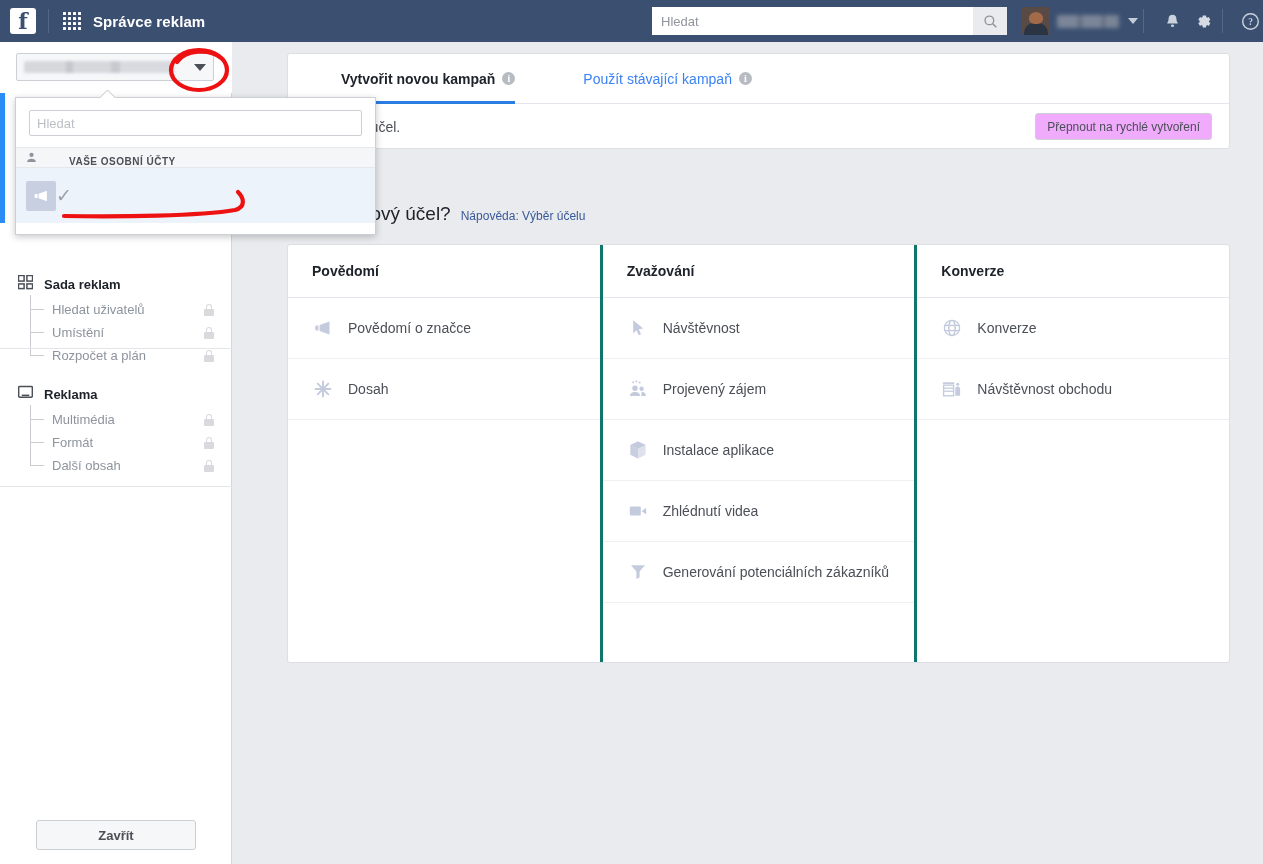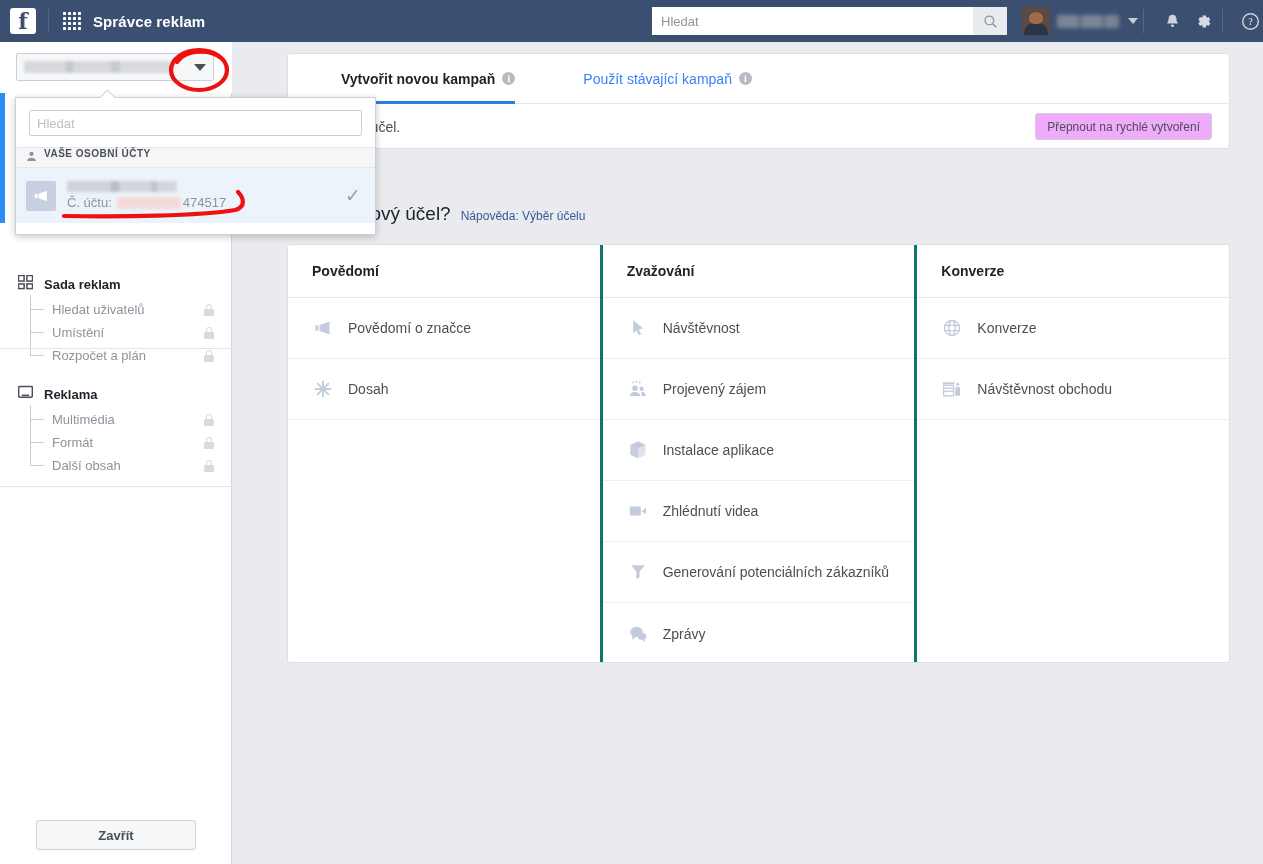--- a/index.html
+++ b/index.html
@@ -162,21 +162,21 @@
   }
   .dd-search-area { padding: 12px 13px 11px 13px; }
   .dd-search {
     width: 100%; height: 26px; border: 1px solid #ccd0d5; border-radius: 2px;
     padding: 0 7px; font-size: 13px; outline: none; color: #1d2129;
     font-family: "Liberation Sans", sans-serif;
   }
   .dd-search::placeholder { color: #bcc0c6; }
   .dd-group {
     height: 21px; background: #f5f6f7; border-top: 1px solid #e5e7ea; border-bottom: 1px solid #e5e7ea;
-    display: flex; align-items: flex-start; padding-left: 10px;
+    display: flex; align-items: flex-end; padding-left: 10px; gap: 25px;
   }
   .dd-group-label { font-size: 10px; font-weight: bold; letter-spacing: .5px; color: #4b4f56; margin-left: 7px; }
   .dd-row { height: 55px; background: #edf3fb; display: flex; align-items: center; padding: 0 14px 0 10px; cursor: pointer; }
   .dd-thumb { width: 30px; height: 30px; background: #c7cfe0; border-radius: 2px; display: flex; align-items: center; justify-content: center; flex: none; }
   .dd-rowtext { margin-left: 11px; flex: 1; }
   .dd-acctname-blur {
     width: 110px; height: 11px; border-radius: 2px; margin-bottom: 3px;
     background: linear-gradient(90deg,#cfd2d7 0 40%, #b9bdc4 40% 47%, #d2d5da 47% 76%, #c0c4ca 76% 82%, #d3d6db 82% 100%);
     filter: blur(1.5px);
   }
@@ -449,31 +449,20 @@
         <span class="obj-label">Zhlédnutí videa</span>
       </div>
       <div class="obj-item">
         <span class="obj-icon">
           <svg width="20" height="20" viewBox="0 0 20 20" fill="#c3cbdd">
             <path d="M3 3.3h14l-5.4 6.2v6l-3.2 1.4v-7.4z"></path>
           </svg>
         </span>
         <span class="obj-label">Generování potenciálních zákazníků</span>
       </div>
-      <div class="obj-item" style="border-bottom:none;">
-        <span class="obj-icon">
-          <svg width="20" height="20" viewBox="0 0 20 20" fill="#c3cbdd">
-            <ellipse cx="8.5" cy="8" rx="6.3" ry="5.3"></ellipse>
-            <path d="M4.5 12l-.6 3.7 3.6-2.3z"></path>
-            <ellipse cx="14.2" cy="12.6" rx="4.2" ry="3.5"></ellipse>
-            <path d="M16.6 15.4l1 2.6-2.7-1.4z"></path>
-          </svg>
-        </span>
-        <span class="obj-label">Zprávy</span>
-      </div>
     </div>
 
     <div class="obj-col">
       <div class="obj-head">Konverze</div>
       <div class="obj-item">
         <span class="obj-icon">
           <svg width="20" height="20" viewBox="0 0 20 20" fill="none" stroke="#c3cbdd" stroke-width="1.4">
             <circle cx="10" cy="10" r="7.6"></circle>
             <ellipse cx="10" cy="10" rx="3.3" ry="7.6"></ellipse>
             <line x1="2.6" y1="7.4" x2="17.4" y2="7.4"></line>
@@ -511,28 +500,20 @@
         </svg>
       </span>
       <span class="dd-group-label">VAŠE OSOBNÍ ÚČTY</span>
     </div>
     <div class="dd-row">
       <div class="dd-thumb">
         <svg width="18" height="18" viewBox="0 0 20 20" fill="#fff">
           <path d="M16.5 4.2v11.6L7.4 12.6V7.4zM6.2 7.7H4.1c-.7 0-1.2.6-1.2 1.3v1.9c0 .7.5 1.3 1.2 1.3h2.1z"></path>
         </svg>
       </div>
-      <div class="dd-rowtext">
-        <div class="dd-acctname-blur"></div>
-        <div class="dd-acctno">
-          <span>Č. účtu:</span>
-          <span class="dd-num-blur"></span>
-          <span>474517</span>
-        </div>
-      </div>
       <div class="dd-check">✓</div>
     </div>
   </div>
 
   <svg class="annot" style="left:165px; top:46px;" width="70" height="48">
     <ellipse cx="34" cy="24" rx="28" ry="20" fill="none" stroke="#ee1111" stroke-width="4.2"></ellipse>
     <path d="M12 16 C20 4, 44 2, 56 12" fill="none" stroke="#ee1111" stroke-width="4.2" stroke-linecap="round"></path>
   </svg>
 
   <svg class="annot" style="left:60px; top:188px;" width="200" height="32">

